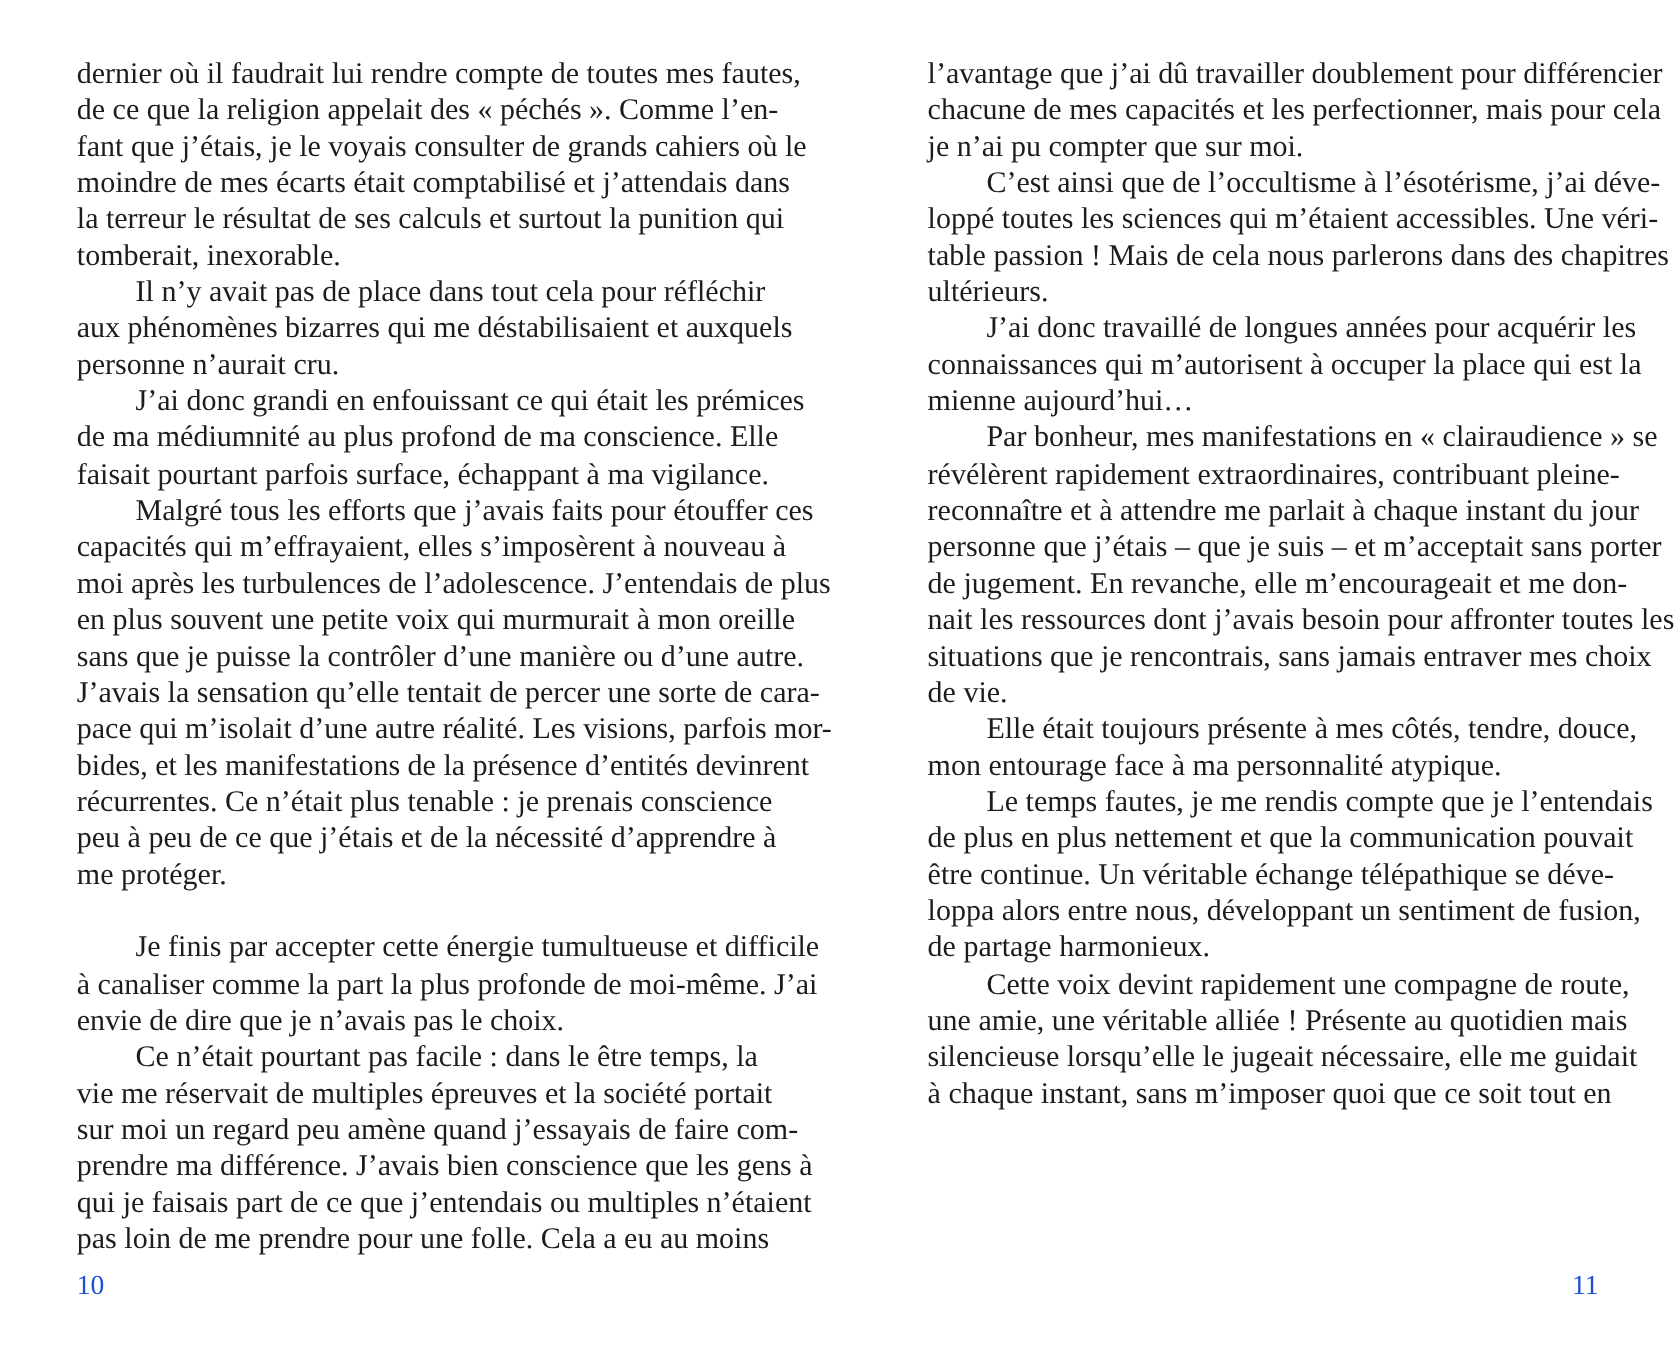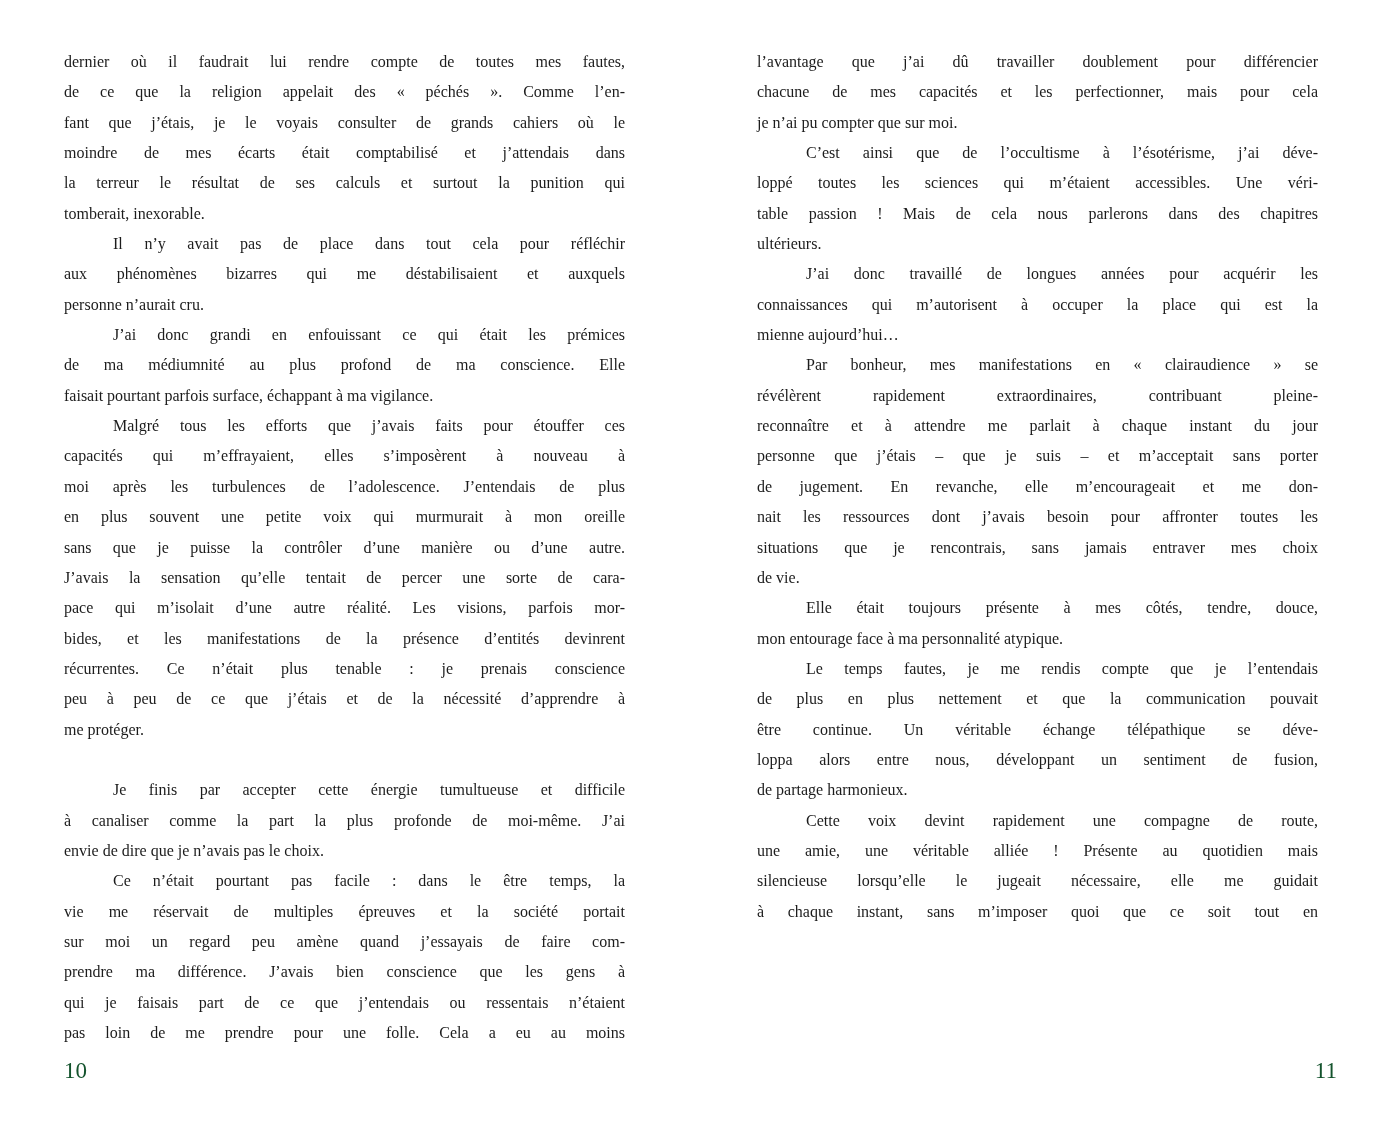--- a/index.html
+++ b/index.html
@@ -1,38 +1,38 @@
 <!DOCTYPE html>
 <html><head>
   <meta charset="utf-8">
   <style>
     html, body { margin: 0; padding: 0; background: #ffffff; }
     body { width: 1400px; height: 1133px; position: relative; overflow: hidden; }
     .spread { position: absolute; inset: 0; }
     .page {
       position: absolute; top: 47px; width: 561px;
       font-family: "Liberation Serif", "DejaVu Serif", serif;
-      font-size: 16px; line-height: 30.35px; color: #1c1c1c;
+      font-size: 25px; line-height: 30.35px; color: #1c1c1c;
     }
     .page.left { left: 64px; }
-    .page.right { left: 757px; }
+    .page.right { left: 773px; }
     .line {
       display: block; white-space: nowrap; height: 30.35px;
       text-align: justify; text-align-last: justify;
     }
     .line.last { text-align-last: left; }
     .line.indent { padding-left: 49px; }
     .gap { display: block; height: 30.35px; }
     .folio {
       position: absolute; top: 1058px;
       font-family: "Liberation Serif", "DejaVu Serif", serif;
-      font-size: 23px; color: #14532d;
+      font-size: 23px; color: #1d4ed8;
     }
     .folio.left { left: 64px; }
-    .folio.right { left: 1310px; width: 27px; text-align: right; }
+    .folio.right { left: 1310px; width: 27px; text-align: left; }
   </style>
 </head>
 <body>
 
 <div class="spread">
   <div class="page left">
       <div>
         <span class="line">dernier où il faudrait lui rendre compte de toutes mes fautes,</span>
         <span class="line">de ce que la religion appelait des « péchés ». Comme l’en-</span>
         <span class="line">fant que j’étais, je le voyais consulter de grands cahiers où le</span>
@@ -67,21 +67,21 @@
       <div>
         <span class="line indent">Je finis par accepter cette énergie tumultueuse et difficile</span>
         <span class="line">à canaliser comme la part la plus profonde de moi-même. J’ai</span>
         <span class="line last">envie de dire que je n’avais pas le choix.</span>
       </div>
       <div>
         <span class="line indent">Ce n’était pourtant pas facile : dans le être temps, la</span>
         <span class="line">vie me réservait de multiples épreuves et la société portait</span>
         <span class="line">sur moi un regard peu amène quand j’essayais de faire com-</span>
         <span class="line">prendre ma différence. J’avais bien conscience que les gens à</span>
-        <span class="line">qui je faisais part de ce que j’entendais ou ressentais n’étaient</span>
+        <span class="line">qui je faisais part de ce que j’entendais ou multiples n’étaient</span>
         <span class="line">pas loin de me prendre pour une folle. Cela a eu au moins</span>
       </div>
     </div>
   <div class="folio left">10</div>
 
   <div class="page right">
       <div>
         <span class="line">l’avantage que j’ai dû travailler doublement pour différencier</span>
         <span class="line">chacune de mes capacités et les perfectionner, mais pour cela</span>
         <span class="line last">je n’ai pu compter que sur moi.</span>

